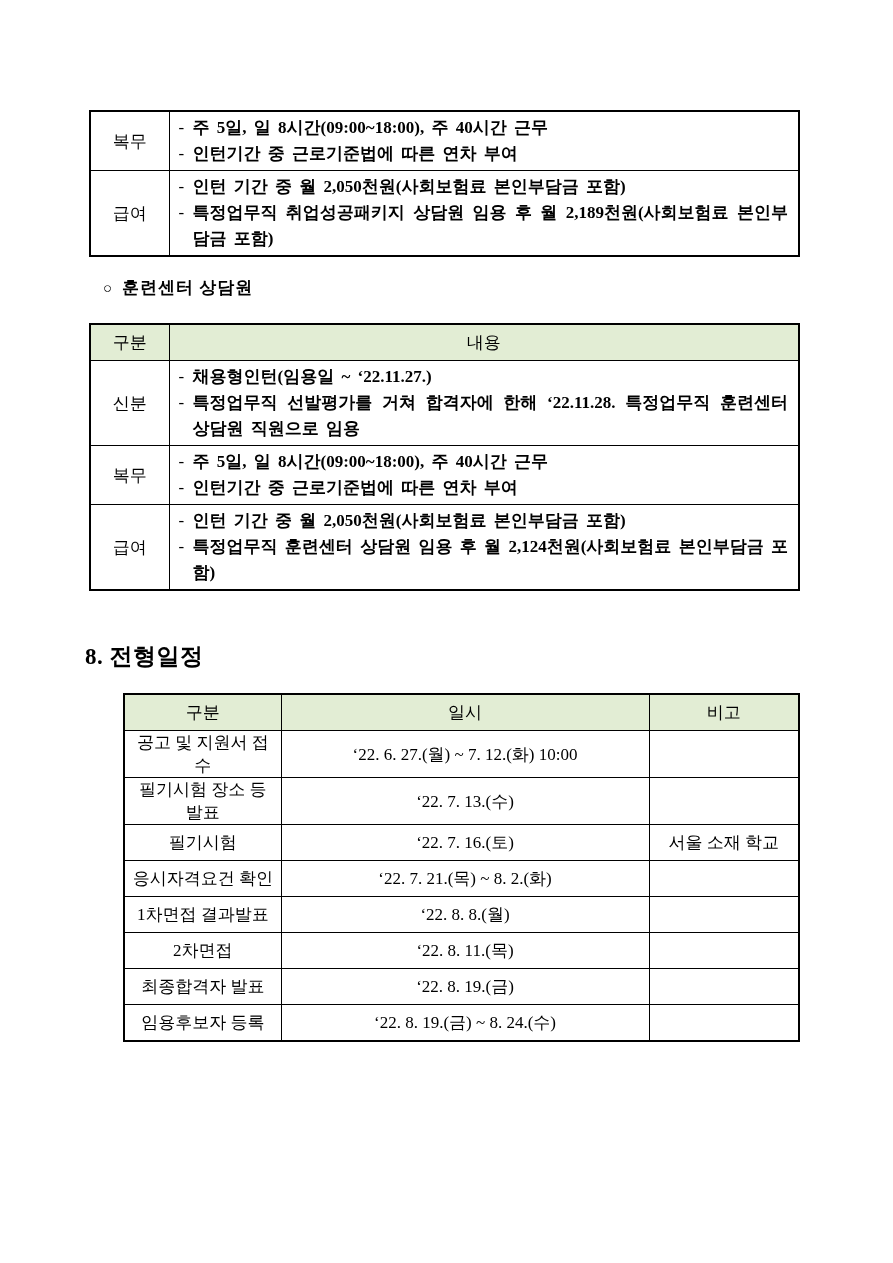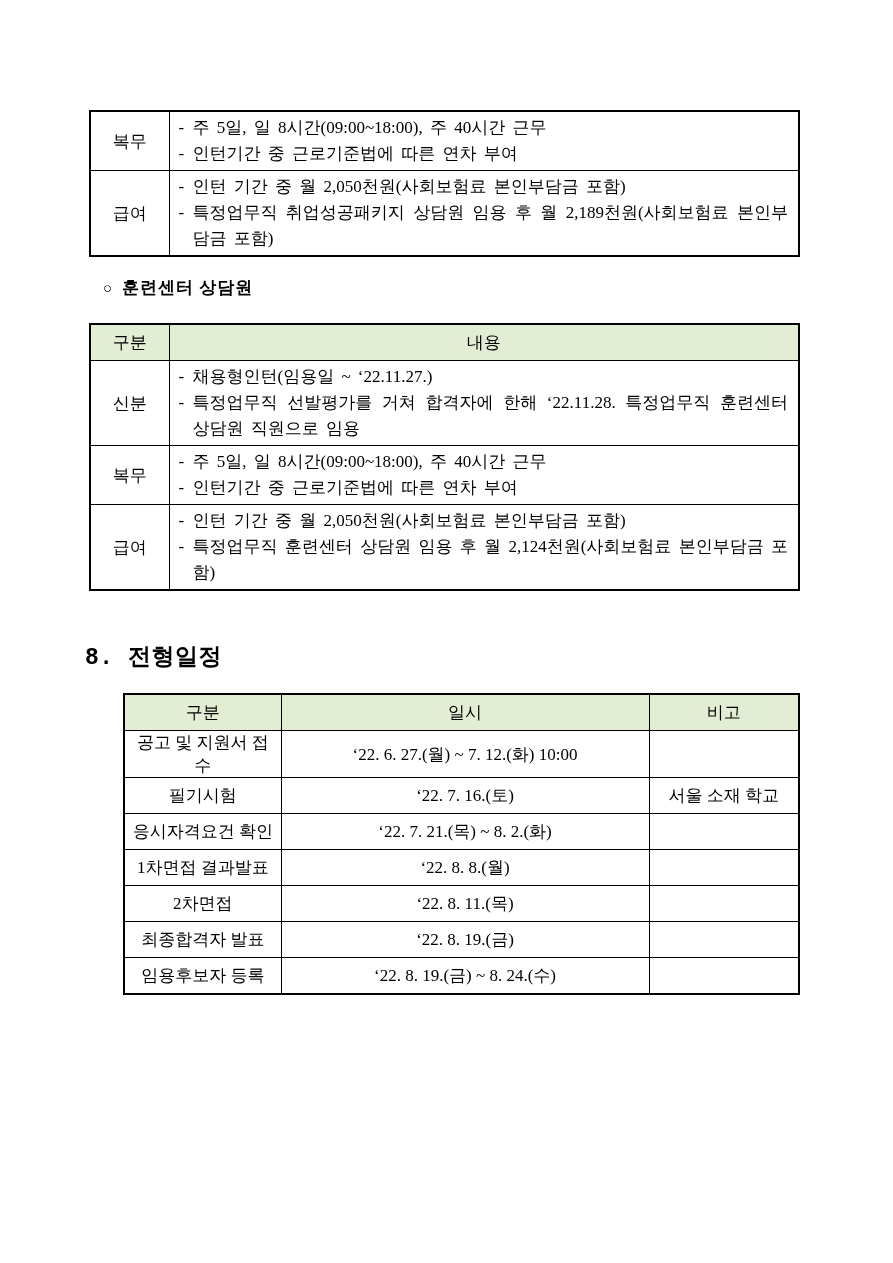--- a/index.html
+++ b/index.html
@@ -50,34 +50,35 @@
     word-spacing: 3px;
   }
   .item { display: flex; }
   .dash {
     flex: 0 0 auto;
     width: 14px;
   }
   .itxt {
     flex: 1 1 auto;
     text-align: justify;
+    font-weight: bold;
   }
   .sec-bullet {
     margin-left: 103px;
     font-size: 17px;
     letter-spacing: 1px;
     font-weight: bold;
   }
   .sec1 { margin-top: 19px; }
   .sec3 { margin-top: 15px; }
   .sec-bullet .circle { margin-right: 9px; font-size: 15px; }
   .main-heading {
     margin-top: 50px;
     margin-left: 85px;
-    font-family: Liberation Mono, monospace;
+    font-family: Liberation Serif, serif;
     font-weight: bold;
     font-size: 23px;
     letter-spacing: 0.5px;
   }
   .t3 {
     width: 675px;
     margin-left: 123px;
     margin-top: 21px;
   }
   .t3 col.c-cat  { width: 157px; }
@@ -203,20 +204,25 @@
         <th class="hdr">비고</th>
       </tr>
     </thead>
     <tbody>
       <tr>
         <td>공고 및 지원서 접수</td>
         <td>‘22. 6. 27.(월) ~ 7. 12.(화) 10:00</td>
         <td></td>
       </tr>
       <tr>
+        <td>필기시험 장소 등 발표</td>
+        <td>‘22. 7. 13.(수)</td>
+        <td></td>
+      </tr>
+      <tr>
         <td>필기시험</td>
         <td>‘22. 7. 16.(토)</td>
         <td>서울 소재 학교</td>
       </tr>
       <tr>
         <td>응시자격요건 확인</td>
         <td>‘22. 7. 21.(목) ~ 8. 2.(화)</td>
         <td></td>
       </tr>
       <tr>

